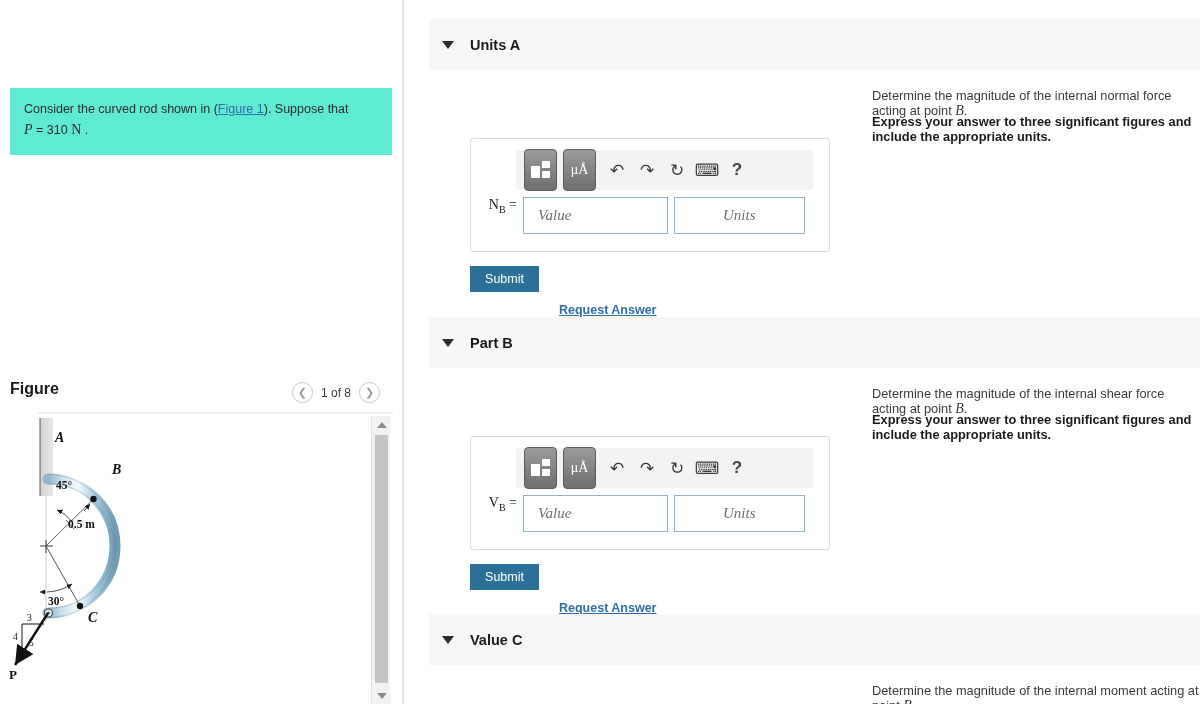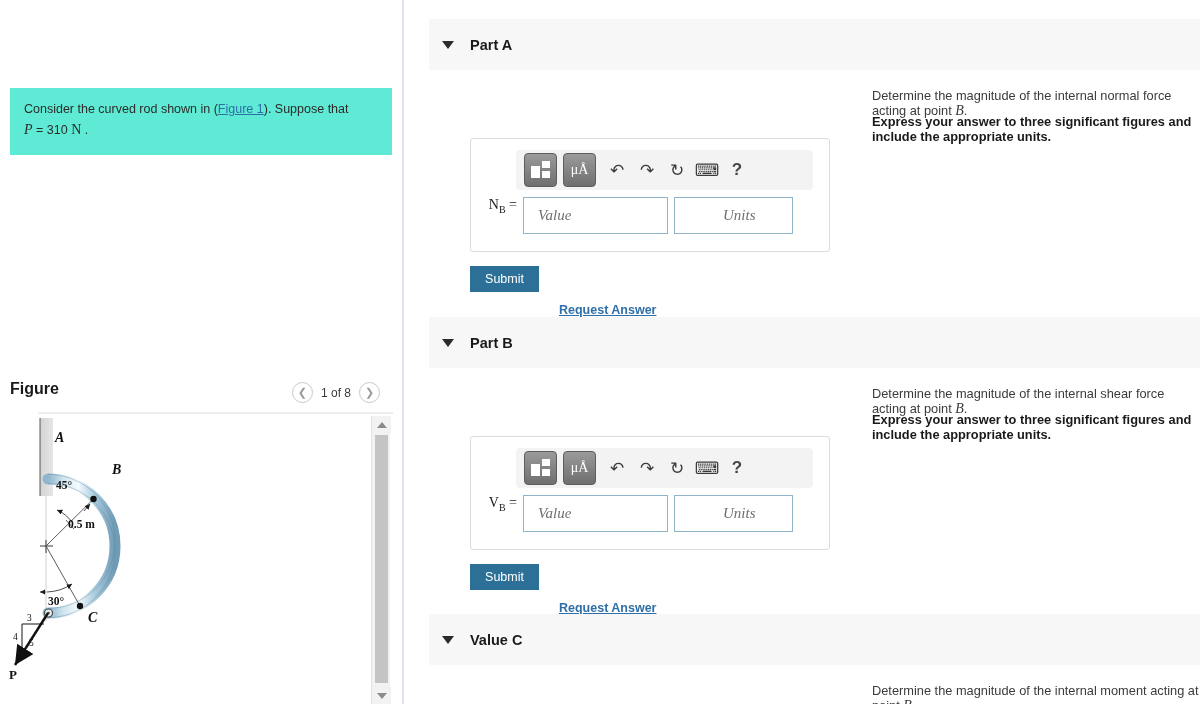--- a/index.html
+++ b/index.html
@@ -154,21 +154,21 @@
     background: #fff;
   }
   .ans-toolbar {
     position: absolute; left: 45px; top: 11px;
     width: 297px; height: 40px;
     background: #f3f3f3; border-radius: 4px;
     display: flex; align-items: center;
     padding-left: 8px;
   }
   .tb-btn {
-    width: 33px; height: 34px;
+    width: 33px; height: 42px;
     border-radius: 4px;
     background: linear-gradient(#9a9a9a, #6f6f6f);
     border: 1px solid #5d5d5d;
     display: flex; align-items: center; justify-content: center;
     margin-right: 6px;
     cursor: pointer;
     position: relative;
   }
   .tb-btn.tmpl { }
   .tmpl-glyph { position: relative; width: 20px; height: 18px; }
@@ -206,21 +206,21 @@
     height: 37px;
     border: 1px solid #8fb4c9;
     background: #fff;
     display: flex; align-items: center;
     padding-left: 14px;
     font-family: "Liberation Serif", serif;
     font-style: italic; font-size: 15px; color: #6f6f6f;
     cursor: text;
   }
   .ans-input.value { width: 145px; }
-  .ans-input.units { width: 119px; margin-left: 6px; padding-left: 48px; }
+  .ans-input.units { width: 131px; margin-left: 6px; padding-left: 48px; }
 
   .submit-btn {
     position: absolute;
     width: 69px; height: 26px;
     background: #2d7097; border: 1px solid #2d7097;
     color: #fff; font-size: 12.5px;
     display: flex; align-items: center; justify-content: center;
     cursor: pointer;
   }
   .request-link {
@@ -341,21 +341,21 @@
       </div>
     </div>
 
   </div>
   <div id="left-divider"></div>
 
   <div id="right-col">
 
     <div class="part-header" style="top:19px;">
       <div class="part-caret"></div>
-      <div class="part-label">Part A</div>
+      <div class="part-label">Units A</div>
     </div>
 
     <div class="part-prompt" style="top:88px;">
       <span>Determine the magnitude of the internal normal force acting at point </span><span class="mathvar">B</span><span>.</span>
     </div>
     <div class="part-instruction" style="top:114px;">Express your answer to three significant figures and include the appropriate units.</div>
 
     <div class="answer-box" style="left:66px; top:138px;">
       <div class="ans-toolbar">
         <div class="tb-btn tmpl">

